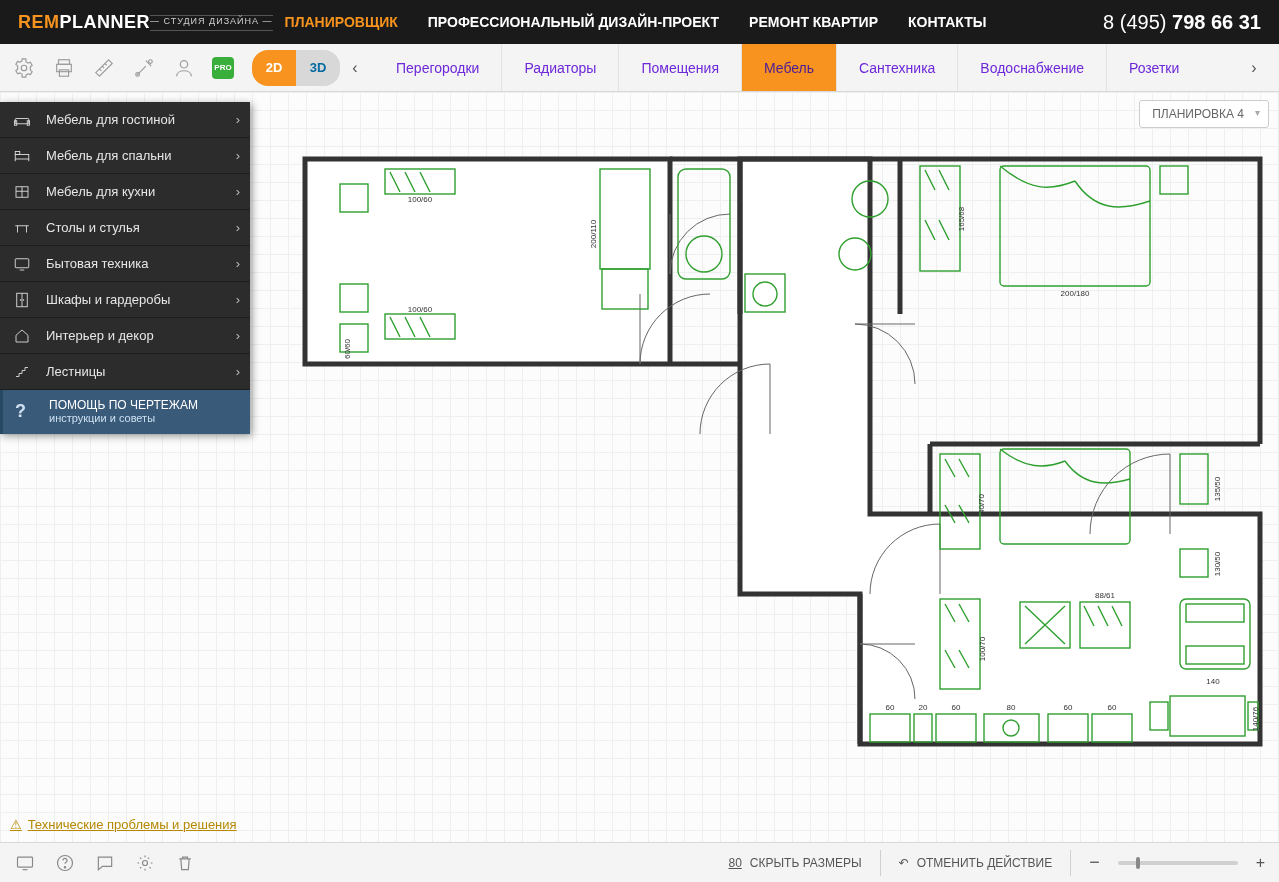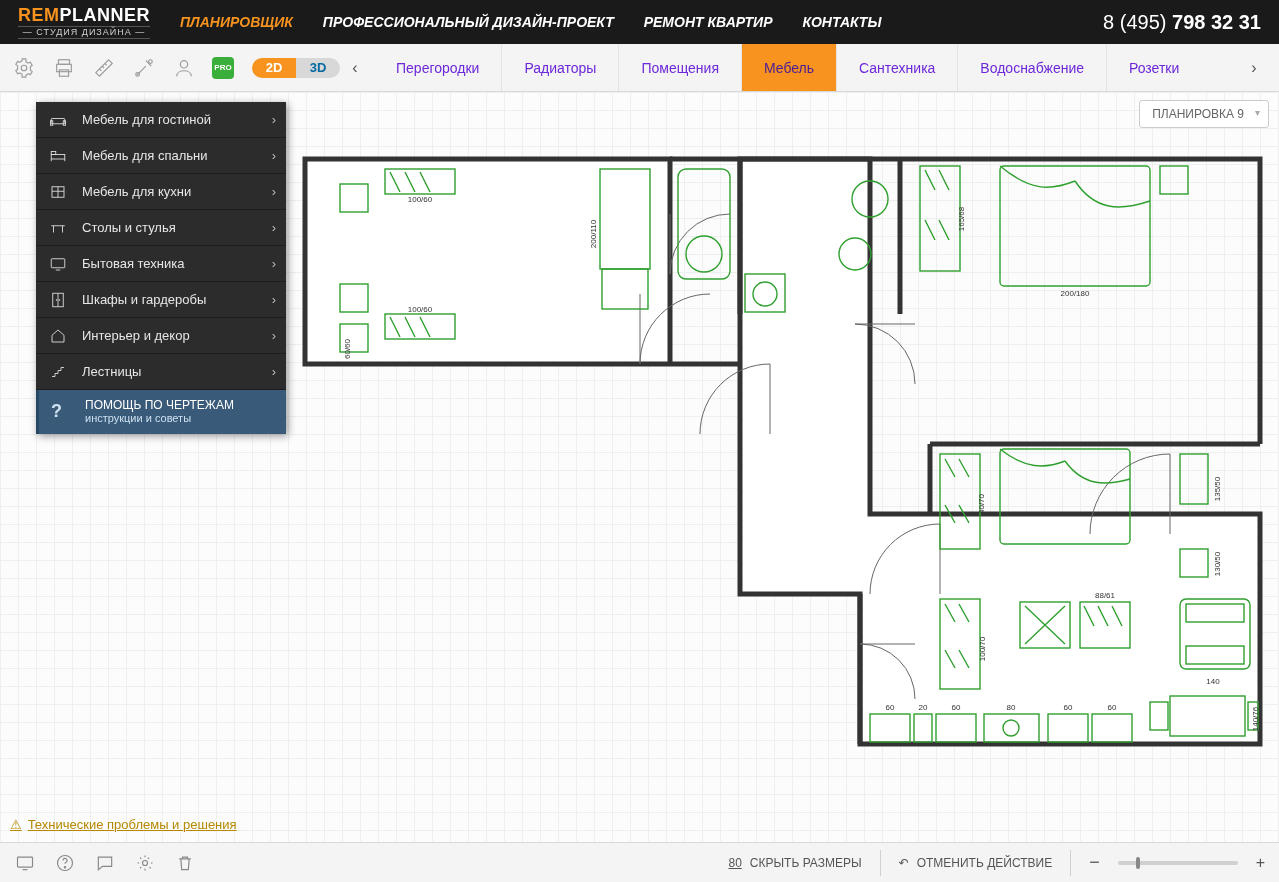--- a/index.html
+++ b/index.html
@@ -1,56 +1,56 @@
 <!DOCTYPE html>
 <html><head>
 <meta charset="utf-8">
 <style>
 * { margin: 0; padding: 0; box-sizing: border-box; font-family: Arial, Helvetica, sans-serif; }
 html, body { width: 1279px; height: 882px; overflow: hidden; background: #fff; }
 
 
 .header { height: 44px; background: #1a1a1a; display: flex; align-items: center; padding: 0 18px; color: #fff; }
-.logo { display: flex; flex-direction: column; line-height: 1; margin-right: 30px; }
+.logo { display: flex; flex-direction: row; line-height: 1; margin-right: 12px; }
 .logo-top { font-size: 18px; font-weight: 900; letter-spacing: .5px; }
 .logo-top .orange { color: #f7931e; }
 .logo-sub { font-size: 9px; letter-spacing: 1px; color: #d0d0d0; margin-top: 2px; border-top: 1px solid #555; border-bottom: 1px solid #555; padding: 1px 0; text-align: center; position: relative; }
-.nav { display: flex; gap: 30px; font-size: 14px; font-weight: 700; font-style: italic; }
+.nav { display: flex; gap: 30px; font-size: 14px; font-weight: 700; }
 .nav-item { cursor: pointer; }
 .nav-item.active { color: #f7931e; }
 .phone { margin-left: auto; font-size: 20px; font-weight: 400; }
 .phone b { font-weight: 900; }
 
 
 .toolbar { height: 48px; background: #f4f4f4; border-bottom: 1px solid #d8d8d8; display: flex; align-items: center; padding: 0 10px 0 12px; }
 .tb-icons { display: flex; align-items: center; gap: 16px; text-align: center; }
 .tb-icon { width: 24px; height: 24px; display: flex; align-items: center; justify-content: center; color: #999; cursor: pointer; }
 .tb-icon svg { width: 22px; height: 22px; stroke: #9c9c9c; fill: none; stroke-width: 1.3; }
 .pro-badge { width: 22px; height: 22px; background: #3aae3a; color: #fff; font-size: 8px; font-weight: 700; border-radius: 4px; display: flex; align-items: center; justify-content: center; cursor: pointer; }
 .view-toggle { display: flex; margin-left: 18px; border-radius: 16px; overflow: hidden; }
-.view-btn { width: 44px; height: 20px; display: flex; align-items: center; justify-content: center; font-size: 13px; font-weight: 700; cursor: pointer; }
+.view-btn { width: 44px; height: 36px; display: flex; align-items: center; justify-content: center; font-size: 13px; font-weight: 700; cursor: pointer; }
 .view-btn.active { background: #f7931e; color: #fff; }
 .view-btn.inactive { background: #d8d8d8; color: #0369a1; }
 .tb-arrow { width: 30px; text-align: center; color: #555; font-size: 16px; cursor: pointer; }
 .tabs { display: flex; margin-left: 4px; flex: 1; height: 100%; align-items: stretch; }
 .tab { padding: 0 22px; display: flex; align-items: center; font-size: 14px; color: #6d28d9; cursor: pointer; border-left: 1px solid #e3e3e3; }
 .tab:first-child { border-left: none; }
 .tab.active { background: #f7931e; color: #4c1d95; }
 
 
 .canvas-wrap { position: absolute; left: 0; right: 0; top: 92px; bottom: 40px; background: #fcfcfc;
   background-image: linear-gradient(#eef0f0 1px, transparent 1px), linear-gradient(90deg, #eef0f0 1px, transparent 1px);
   background-size: 18px 18px; }
 .plan-label { position: absolute; right: 10px; top: 8px; background: #fff; border: 1px solid #ccc; border-radius: 3px; padding: 6px 24px 6px 12px; font-size: 12px; color: #666; cursor: pointer; }
 .plan-label::after { content: "▾"; position: absolute; right: 8px; top: 6px; color: #aaa; font-size: 10px; }
 .floorplan { position: absolute; left: 300px; top: 62px; }
 .tech-link { position: absolute; left: 10px; bottom: 10px; font-size: 13px; color: #b58800; text-decoration: underline; display: flex; align-items: center; gap: 6px; cursor: pointer; }
 
 
-.sidebar { position: absolute; left: 0; top: 102px; width: 250px; background: #2c2c2c; box-shadow: 2px 2px 8px rgba(0,0,0,.4); z-index: 5; margin-left: 36px; }
+.sidebar { position: absolute; left: 0; top: 102px; width: 250px; background: #2c2c2c; box-shadow: 2px 2px 8px rgba(0,0,0,.4); z-index: 5; }
 .side-item { height: 36px; display: flex; align-items: center; padding: 0 10px 0 12px; color: #e6e6e6; font-size: 13px; border-bottom: 1px solid #1d1d1d; cursor: pointer; gap: 14px; }
 .side-item .chev { margin-left: auto; color: #bbb; font-size: 13px; }
 .side-icon { width: 20px; height: 20px; display: flex; align-items: center; justify-content: center; }
 .side-icon svg { width: 18px; height: 18px; stroke: #ddd; fill: none; stroke-width: 1.2; }
 .side-help { background: #3a5a7a; padding: 8px 12px 10px 12px; display: flex; gap: 14px; align-items: center; color: #fff; cursor: pointer; border-left: 3px solid #274863; }
 .side-help .q { width: 20px; font-size: 18px; font-weight: 700; color: #cfe0ef; }
 .side-help .tt { font-size: 12px; font-weight: 400; }
 .side-help .st { font-size: 11px; color: #cbe0f0; }
 
 
@@ -70,21 +70,21 @@
   <div class="logo">
     <span class="logo-top"><span class="orange">REM</span><span>PLANNER</span></span>
     <span class="logo-sub">— СТУДИЯ ДИЗАЙНА —</span>
   </div>
   <div class="nav">
     <span class="nav-item active">ПЛАНИРОВЩИК</span>
     <span class="nav-item">ПРОФЕССИОНАЛЬНЫЙ ДИЗАЙН-ПРОЕКТ</span>
     <span class="nav-item">РЕМОНТ КВАРТИР</span>
     <span class="nav-item">КОНТАКТЫ</span>
   </div>
-  <div class="phone"><span>8 (495) </span><b>798 32 31</b></div>
+  <div class="phone"><span>8 (495) </span><b>798 66 31</b></div>
 </div>
 
 <div class="toolbar">
   <div class="tb-icons">
     <span class="tb-icon">
         <svg viewBox="0 0 24 24">
           <circle cx="12" cy="12" r="3"></circle>
           <path d="M19 12a7 7 0 0 0-.1-1.3l2-1.6-2-3.4-2.4 1a7 7 0 0 0-2.2-1.3L14 2h-4l-.3 2.4a7 7 0 0 0-2.2 1.3l-2.4-1-2 3.4 2 1.6A7 7 0 0 0 5 12a7 7 0 0 0 .1 1.3l-2 1.6 2 3.4 2.4-1a7 7 0 0 0 2.2 1.3L10 22h4l.3-2.4a7 7 0 0 0 2.2-1.3l2.4 1 2-3.4-2-1.6A7 7 0 0 0 19 12z"></path>
         </svg>
       </span>
@@ -127,21 +127,21 @@
     <span class="tab">Помещения</span>
     <span class="tab active">Мебель</span>
     <span class="tab">Сантехника</span>
     <span class="tab">Водоснабжение</span>
     <span class="tab">Розетки</span>
   </div>
   <span class="tb-arrow">›</span>
 </div>
 
 <div class="canvas-wrap">
-  <div class="plan-label">ПЛАНИРОВКА 9</div>
+  <div class="plan-label">ПЛАНИРОВКА 4</div>
 
   <svg class="floorplan" width="970" height="620" viewBox="0 0 970 620">
     <g stroke="#333" stroke-width="5" fill="none">
       <path d="M5 5 H370 V210 H440 V5 H570 V360 H960 V590 H560 V440 H440 V210 H5 Z" fill="#fff"></path>
       <path d="M370 5 H960 V290"></path>
       <path d="M600 5 V160"></path>
         <path d="M440 5 V160"></path>
       <path d="M630 290 H960"></path>
         <path d="M630 290 V360"></path>
       <path d="M560 440 V590"></path>

